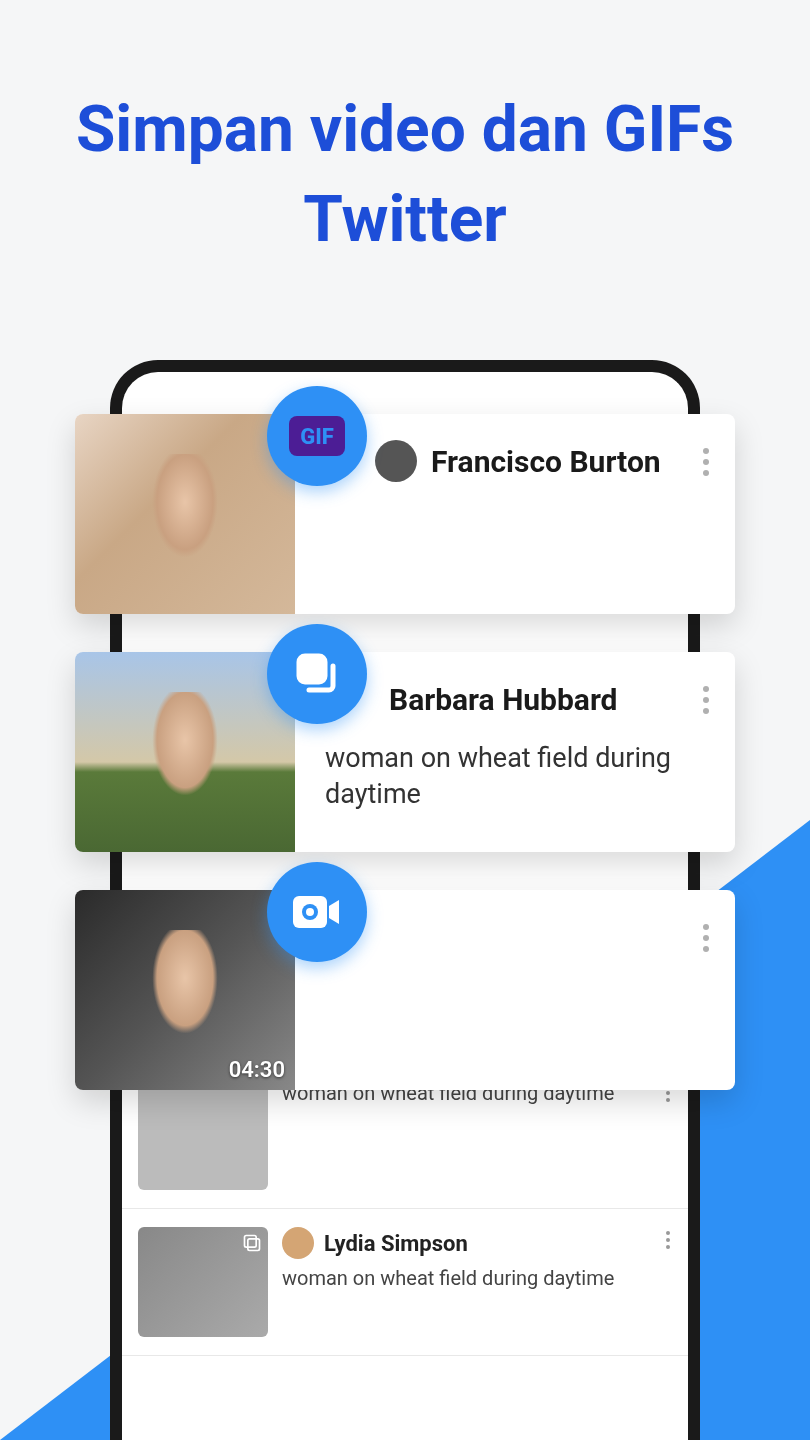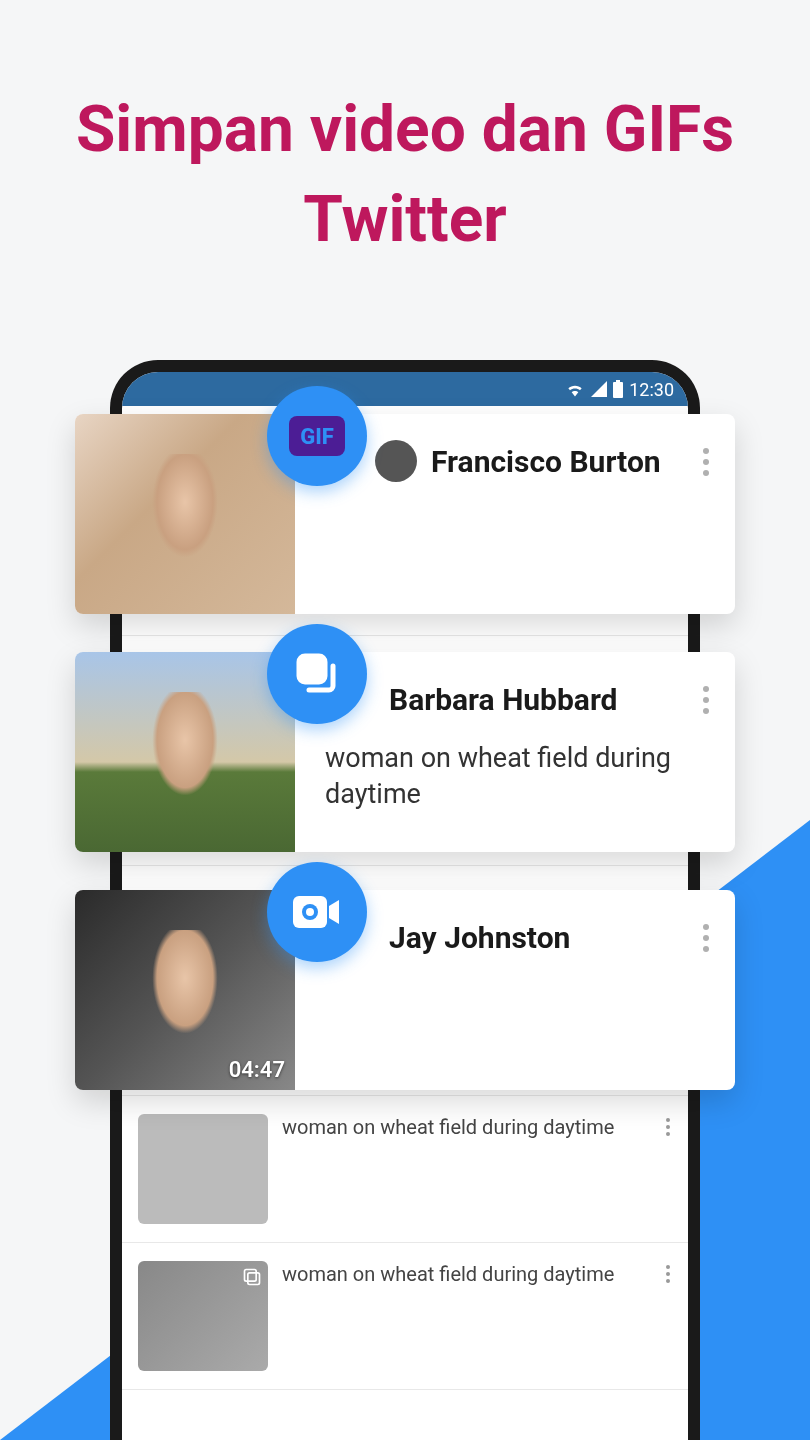--- a/index.html
+++ b/index.html
@@ -17,21 +17,21 @@
   right: 0;
   width: 0;
   height: 0;
   border-left: 810px solid transparent;
   border-bottom: 620px solid #2e90f5;
 }
 .headline {
   text-align: center;
   font-size: 64px;
   font-weight: 700;
-  color: #be185d;
+  color: #1d4ed8;
   line-height: 1.4;
   padding: 85px 40px 0;
 }
 .phone-frame {
   position: absolute;
   top: 360px;
   left: 50%;
   transform: translateX(-50%);
   width: 590px;
   height: 1200px;
@@ -226,33 +226,20 @@
 .card3 { top: 890px; }
 </style>
 </head>
 <body>
 
 <div class="triangle-bg"></div>
 
 <h1 class="headline">Simpan video dan GIFs Twitter</h1>
 
 <div class="phone-frame">
-  <div class="status-bar">
-    <svg width="20" height="16" viewBox="0 0 24 18">
-        <path d="M12 18l-4-5c2-2 6-2 8 0zM4 8c4-4 12-4 16 0l-2 2.5c-3-3-9-3-12 0z"></path>
-      </svg>
-    <svg width="16" height="16" viewBox="0 0 16 16">
-        <path d="M0 16L16 0V16z"></path>
-      </svg>
-    <svg width="10" height="18" viewBox="0 0 10 18">
-        <rect x="0" y="2" width="10" height="16" rx="1"></rect>
-        <rect x="3" y="0" width="4" height="2"></rect>
-      </svg>
-    <span>12:30</span>
-  </div>
   <div class="bg-list">
     <div class="bg-item" style="height:230px"></div>
     <div class="bg-item" style="height:230px"></div>
     <div class="bg-item" style="height:230px"></div>
     <div class="bg-item">
       <div class="bg-thumb"></div>
       <div class="bg-body">
         <div class="bg-desc">woman on wheat field during daytime</div>
       </div>
       <div class="bg-more">
@@ -262,20 +249,24 @@
         </div>
     </div>
     <div class="bg-item">
       <div class="bg-thumb gray">
         <svg class="bg-stack-icon" viewBox="0 0 24 24">
             <rect x="3" y="3" width="14" height="14" rx="2" fill="none" stroke="#fff" stroke-width="2"></rect>
             <rect x="7" y="7" width="14" height="14" rx="2" fill="none" stroke="#fff" stroke-width="2"></rect>
           </svg>
       </div>
       <div class="bg-body">
+        <div class="bg-header">
+          <div class="bg-avatar"></div>
+          <span class="bg-name">Lydia Simpson</span>
+        </div>
         <div class="bg-desc">woman on wheat field during daytime</div>
       </div>
       <div class="bg-more">
           <span></span>
           <span></span>
           <span></span>
         </div>
     </div>
   </div>
 </div>
@@ -326,34 +317,30 @@
         <span></span>
       </div>
   </div>
 </div>
 
 <div class="card card3">
   <div class="card-thumb">
     <div class="thumb-img thumb3">
         <div class="thumb-person"></div>
       </div>
-    <span class="thumb-duration">04:47</span>
+    <span class="thumb-duration">04:30</span>
   </div>
   <div class="badge">
     <svg width="52" height="40" viewBox="0 0 52 40" fill="#fff">
         <rect x="2" y="4" width="34" height="32" rx="6"></rect>
         <circle cx="19" cy="20" r="8" fill="#2e90f5"></circle>
         <circle cx="19" cy="20" r="4" fill="#fff"></circle>
         <path d="M38 14 L48 8 V32 L38 26 Z"></path>
       </svg>
   </div>
   <div class="card-body">
-    <div class="card-header">
-      <div class="card-avatar hidden"></div>
-      <span class="card-name">Jay Johnston</span>
-    </div>
     <div class="card-more">
         <span></span>
         <span></span>
         <span></span>
       </div>
   </div>
 </div>
 
 </body></html>

